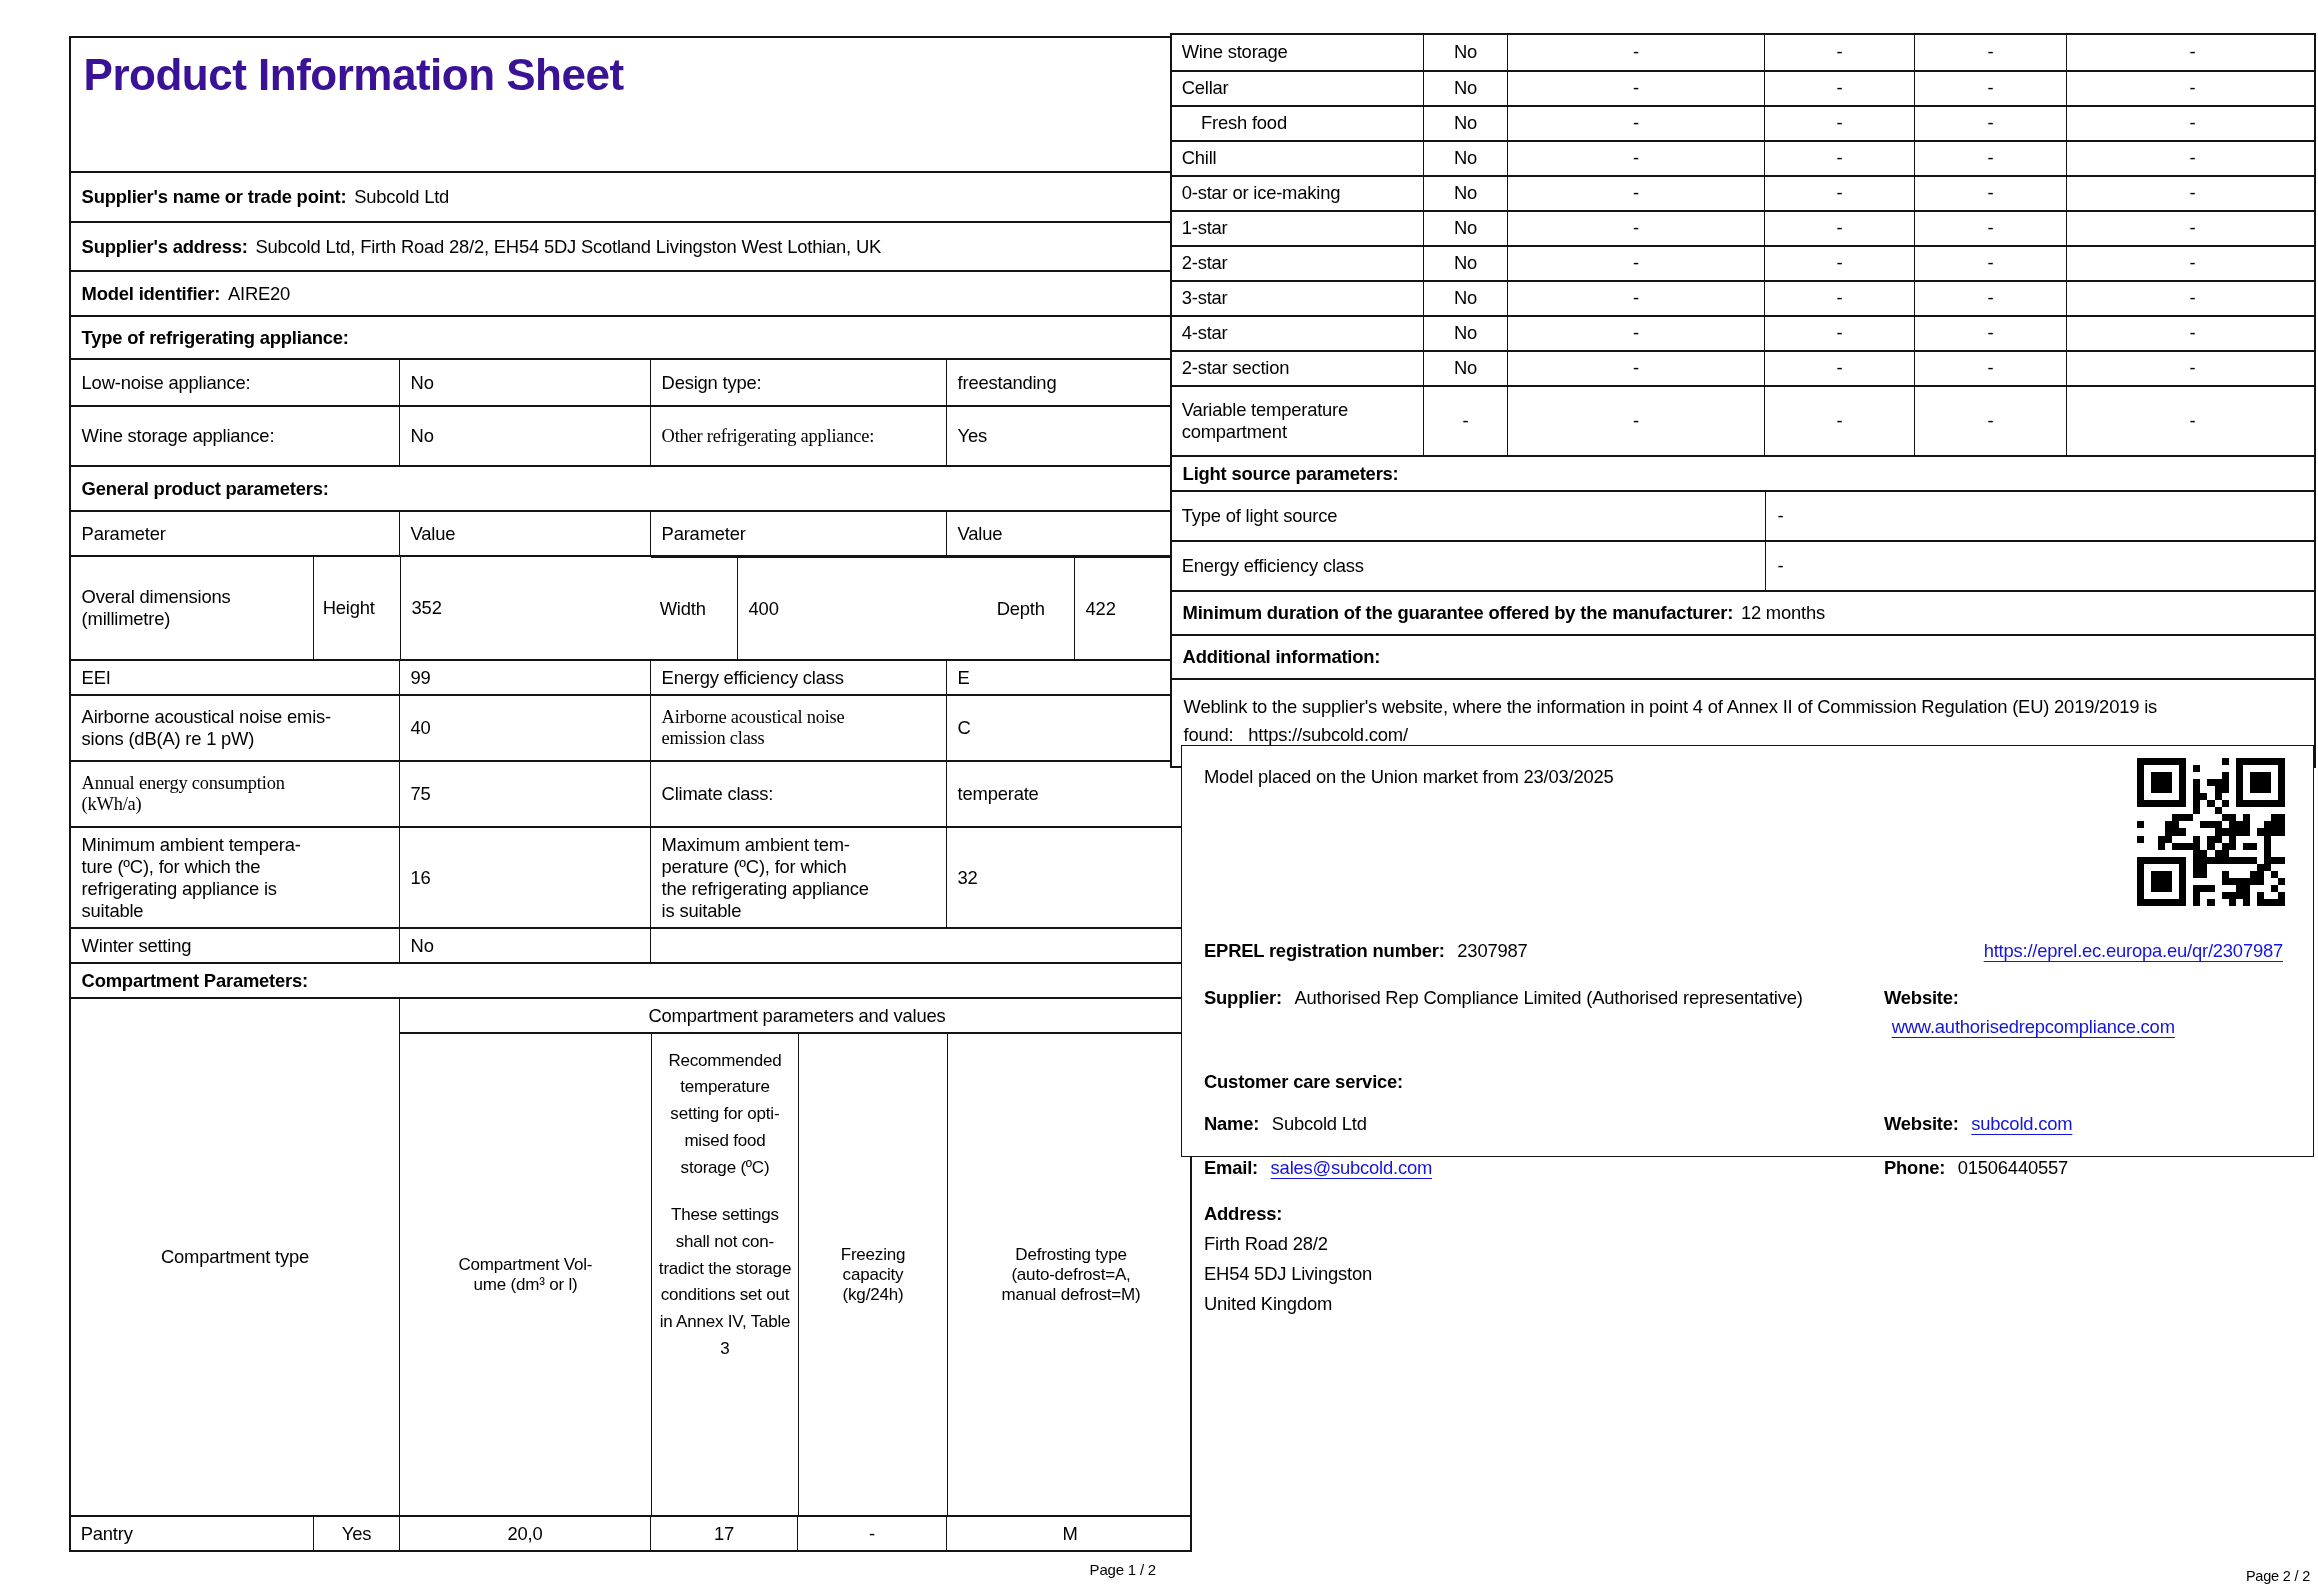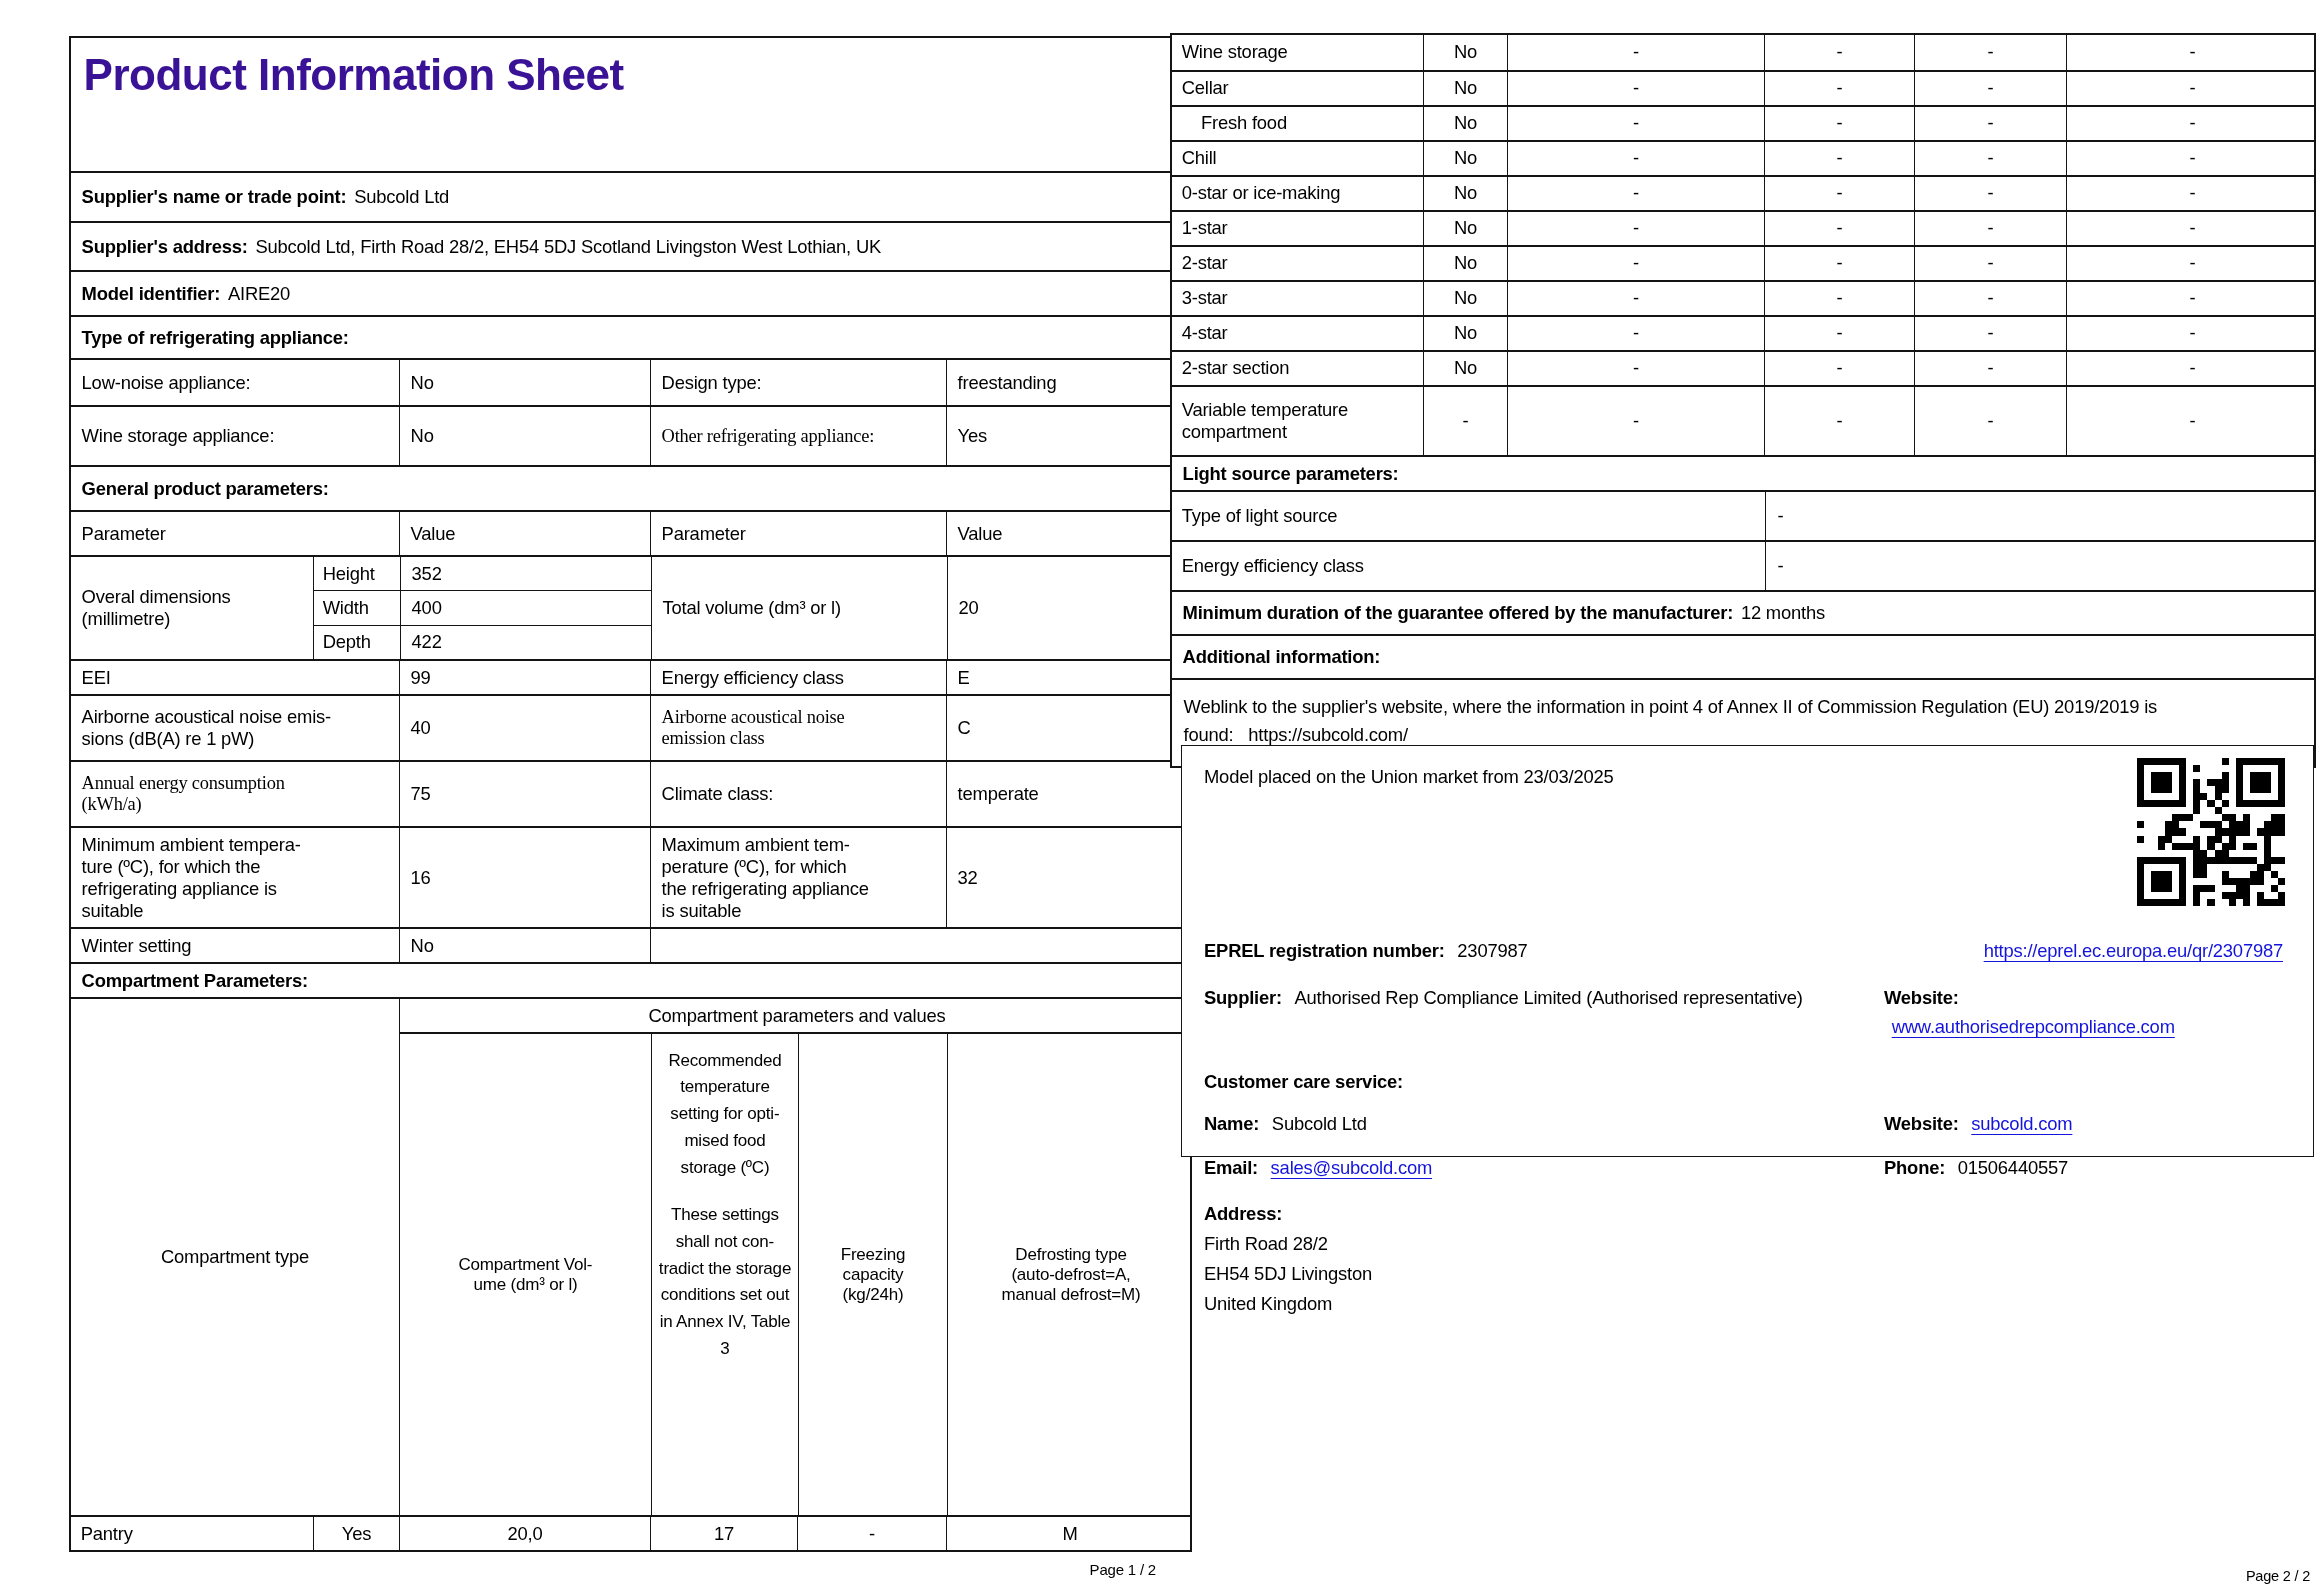--- a/index.html
+++ b/index.html
@@ -35,21 +35,21 @@
   }
   .regulation { margin-top: 21px; font-size: 17.4px; line-height: 1.45; max-width: 1034px; }
   .kv-row { height: 50px; padding: 4.8px 10.6px; display: flex; align-items: center; }
   .kv-row .val { margin-left: 7.7px; }
   .section-row { font-weight: bold; padding: 4.8px 10.6px; display: flex; align-items: center; }
   .h101 { height: 49px; } .h93 { height: 45px; } .h90 { height: 43px; }
   .h97 { height: 47px; } .h124 { height: 60px; } .h72 { height: 35px; }
   .h73 { height: 35px; } .h136 { height: 66px; } .h137 { height: 66px; }
   .h210 { height: 101px; } .h216 { height: 104px; }
   .c1 { flex: 0 0 328px; } .c2 { flex: 0 0 251px; } .c3 { flex: 0 0 296px; } .c4 { flex: 0 0 247px; }
-  .dims-mid { flex: 0 0 338px; display: flex; flex-direction: column; border-left: 1.9px solid #141414; }
+  .dims-mid { flex: 0 0 338px; display: flex; border-left: 1.9px solid #141414; }
   .dims-sub { display: flex; flex: 1; border-top: 1.9px solid #141414; }
   .dims-sub:first-child { border-top: none; }
   .dims-sub .dlabel { flex: 0 0 86px; padding: 3.9px 8.7px; display: flex; align-items: center; }
   .dims-sub .dval { flex: 0 0 251px; border-left: 1.9px solid #141414; padding: 3.9px 10.6px; display: flex; align-items: center; }
   .mw460 { max-width: 222px; } .mw430 { max-width: 208px; } .mw560 { max-width: 271px; } .mw480 { max-width: 232px; font-family: Liberation Serif, serif; }
   .comp-header { height: 518px; }
   .comp-header .type-cell { justify-content: center; text-align: center; }
   .comp-right { flex: 0 0 795px; display: flex; flex-direction: column; border-left: 1.9px solid #141414; }
   .comp-span { height: 35px; border-bottom: 2.9px solid #141414; display: flex; align-items: center; justify-content: center; }
   .comp-cols { flex: 1; display: flex; }

